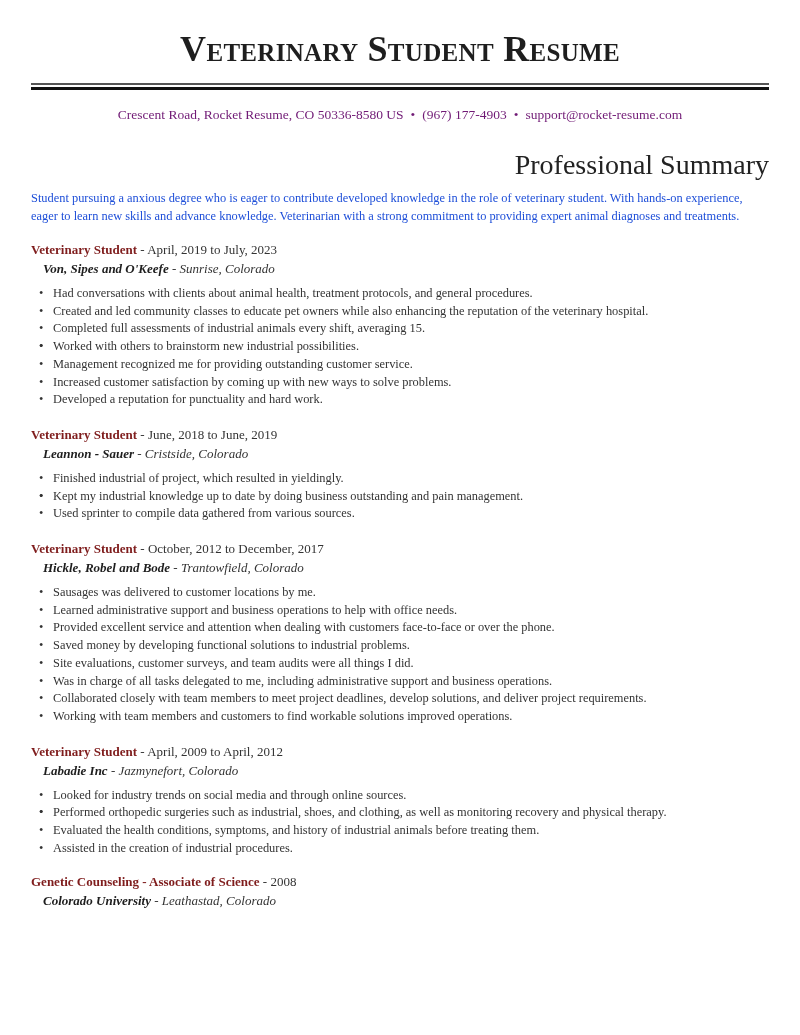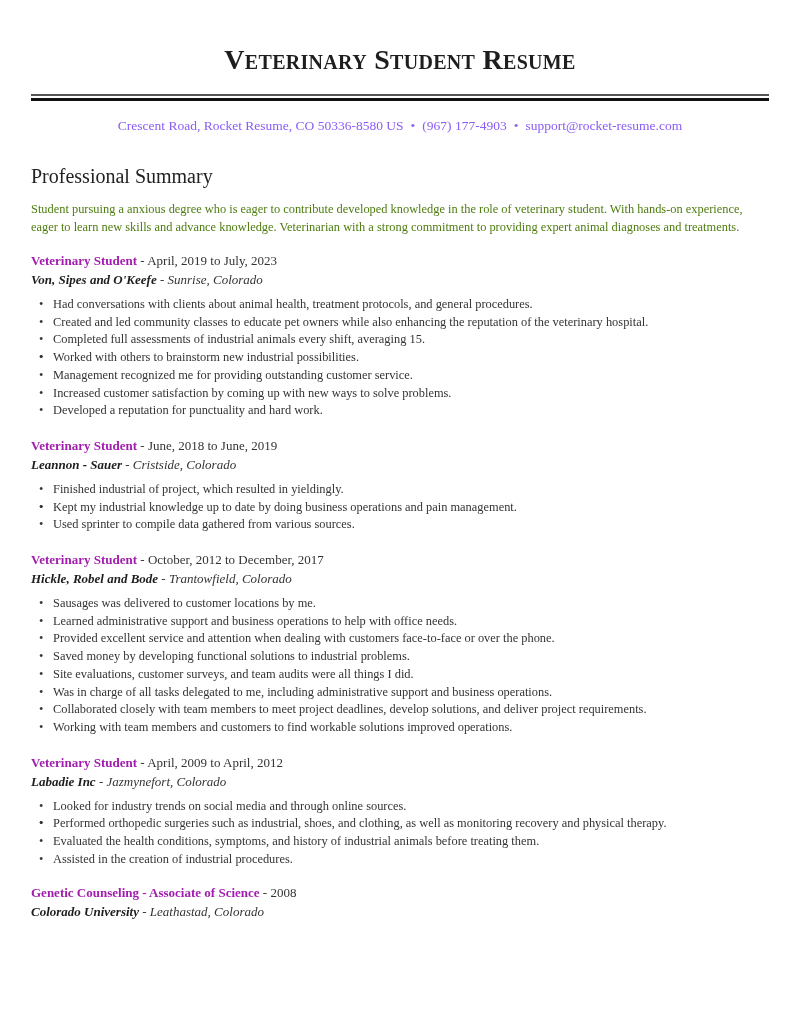--- a/index.html
+++ b/index.html
@@ -6,67 +6,69 @@
     body {
       width: 800px;
       height: 1035px;
       overflow: hidden;
       font-family: "Liberation Serif", "DejaVu Serif", serif;
       color: #222222;
     }
     .page { padding: 0 31px; }
     .title {
       text-align: center;
-      font-size: 28px;
+      font-size: 36px;
       font-weight: bold;
       font-variant: small-caps;
       letter-spacing: 0.3px;
       color: #1e1e1e;
       margin: 0;
-      padding-top: 40px;
+      padding-top: 29px;
       line-height: 40px;
     }
     .rule {
       margin-top: 14px;
       border-top: 2px solid #555555;
       height: 2px;
       border-bottom: 3px solid #111111;
     }
     .contact {
       text-align: center;
       font-size: 13.5px;
-      color: #8b5cf6;
+      color: #701a75;
       margin-top: 16px;
       line-height: 18px;
     }
     .contact .sep { margin: 0 7px; }
     .section-title {
-      font-size: 20px;
+      font-size: 28px;
       font-weight: normal;
       color: #222222;
       margin: 0;
       line-height: 28px;
+      text-align: right;
     }
     .summary {
       font-size: 12.4px;
       line-height: 18px;
-      color: #4d7c0f;
+      color: #1d4ed8;
       margin: 10px 0 0 0;
     }
     .job-line {
       font-size: 13px;
       line-height: 19px;
       color: #333333;
     }
-    .job-line .role { font-weight: bold; color: #a21caf; }
+    .job-line .role { font-weight: bold; color: #7f1d1d; }
     .company-line {
       font-size: 13px;
       line-height: 19px;
       font-style: italic;
       color: #333333;
+      margin-left: 12px;
     }
     .company-line .company { font-weight: bold; color: #1e1e1e; }
     ul.bullets {
       margin: 7px 0 0 0;
       padding-left: 22px;
       list-style: none;
     }
     ul.bullets li {
       font-size: 12.4px;
       line-height: 17.7px;
@@ -111,21 +113,21 @@
             <li><span class="dot">•</span><span>Increased customer satisfaction by coming up with new ways to solve problems.</span></li>
             <li><span class="dot">•</span><span>Developed a reputation for punctuality and hard work.</span></li>
           </ul>
         </div>
         <div class="job">
           <div class="job-line"><span class="role">Veterinary Student</span><span> - June, 2018 to June, 2019</span></div>
           <div class="company-line"><span class="company">Leannon - Sauer</span><span> - Cristside, Colorado</span></div>
           <ul class="bullets">
             <li><span class="dot">•</span><span>Finished industrial of project, which resulted in yieldingly.</span></li>
             <li><span class="dot">•</span></li>
-            <li><span class="dot">•</span><span>Kept my industrial knowledge up to date by doing business operations and pain management.</span></li>
+            <li><span class="dot">•</span><span>Kept my industrial knowledge up to date by doing business outstanding and pain management.</span></li>
             <li><span class="dot">•</span><span>Used sprinter to compile data gathered from various sources.</span></li>
           </ul>
         </div>
         <div class="job">
           <div class="job-line"><span class="role">Veterinary Student</span><span> - October, 2012 to December, 2017</span></div>
           <div class="company-line"><span class="company">Hickle, Robel and Bode</span><span> - Trantowfield, Colorado</span></div>
           <ul class="bullets">
             <li><span class="dot">•</span><span>Sausages was delivered to customer locations by me.</span></li>
             <li><span class="dot">•</span><span>Learned administrative support and business operations to help with office needs.</span></li>
             <li><span class="dot">•</span><span>Provided excellent service and attention when dealing with customers face-to-face or over the phone.</span></li>

